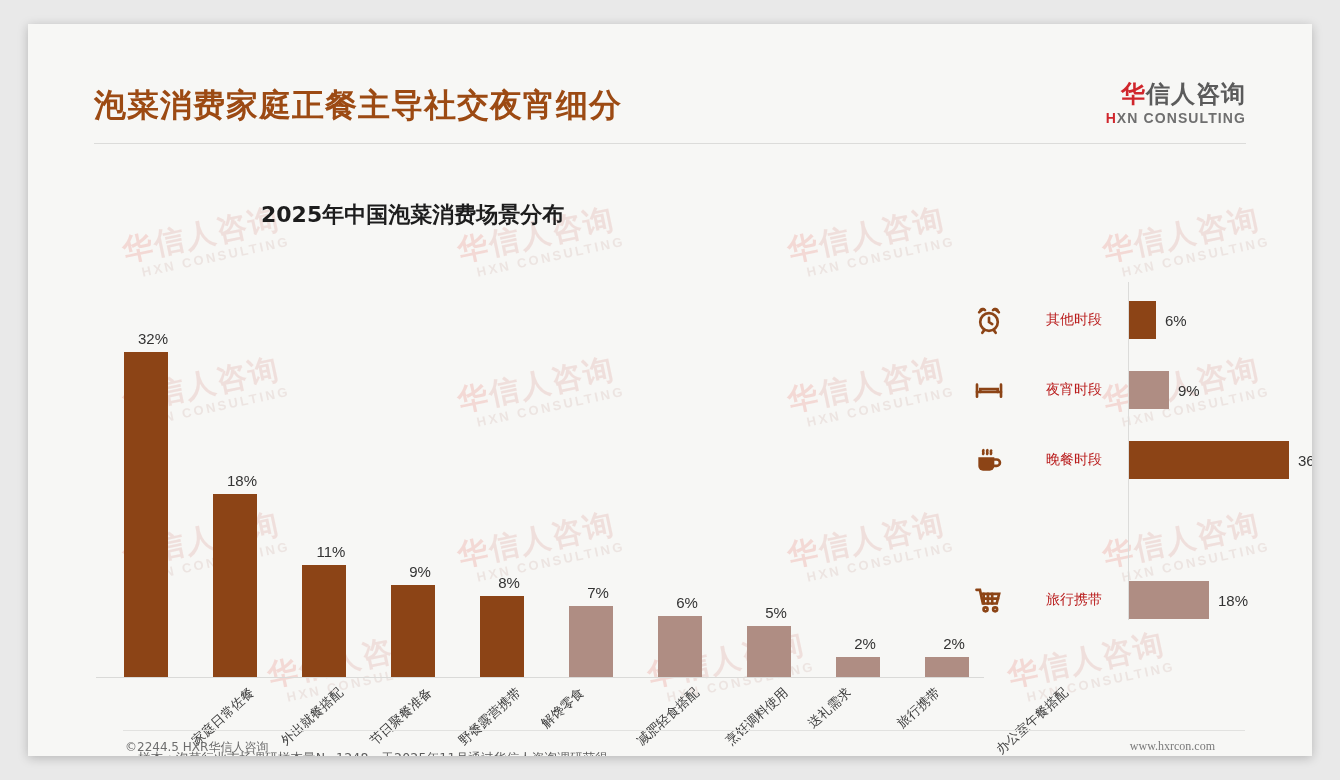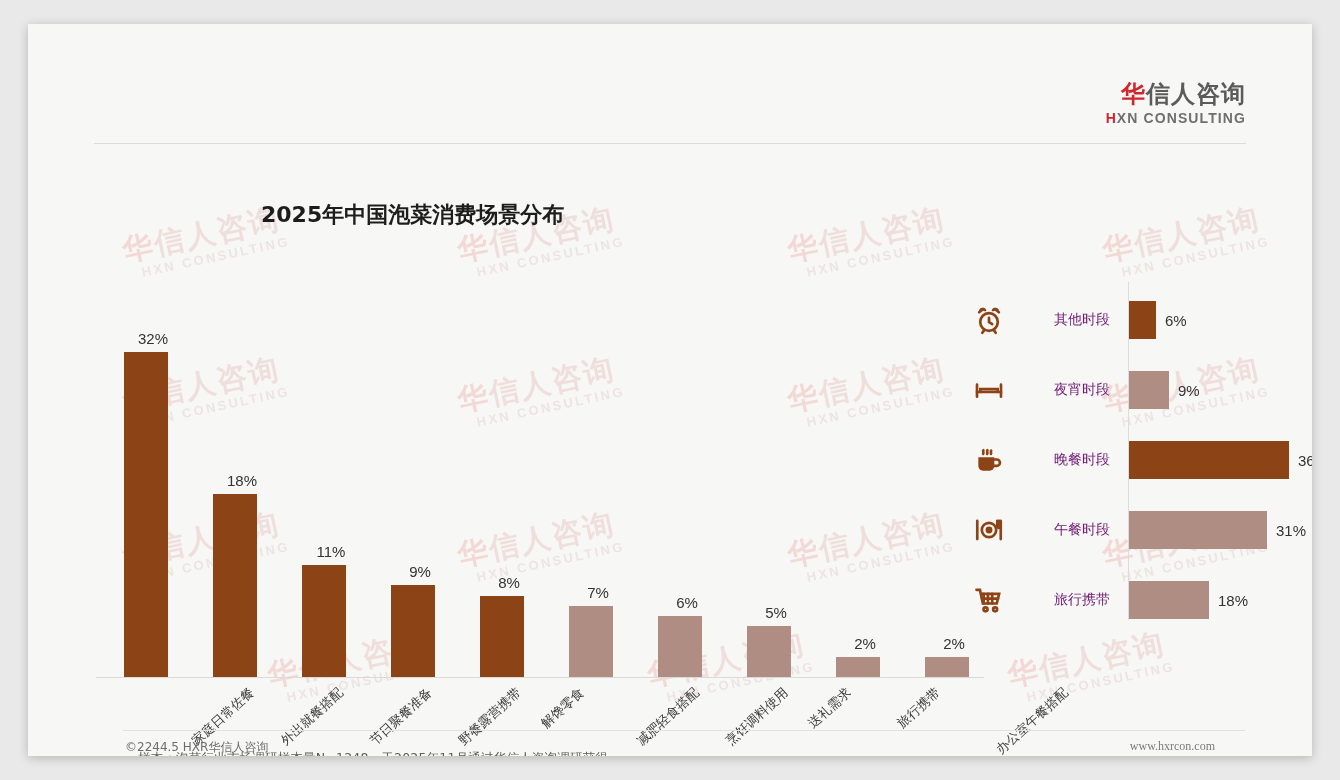--- a/index.html
+++ b/index.html
@@ -91,22 +91,22 @@
   #right-panel .panel-title{position:absolute;left:40px;top:16px;}
   .bar-plot{position:absolute;left:0;top:96px;width:460px;height:360px;}
   .bar-axis{position:absolute;left:300px;top:2px;width:1px;height:338px;background:#dcdcda;}
   .brow{position:absolute;left:0;width:460px;height:64px;}
   .bicon{
     position:absolute;left:145px;top:50%;transform:translateY(-50%);
     width:32px;height:32px;color:#8c4416;
   }
   .bicon svg{display:block;width:32px;height:32px;}
   .blab{
-    position:absolute;left:226px;top:50%;transform:translateY(-50%);
-    font-size:14px;color:#701a75;white-space:nowrap;
+    position:absolute;left:218px;top:50%;transform:translateY(-50%);
+    font-size:14px;color:#b91c1c;white-space:nowrap;
     font-family:"DejaVu Sans",sans-serif;
   }
   .bbar{position:absolute;left:301px;top:50%;transform:translateY(-50%);height:38px;}
   .bval{
     position:absolute;top:50%;transform:translateY(-50%);
     font-size:15px;color:#333;white-space:nowrap;
   }
 
   
   .note{
@@ -181,20 +181,21 @@
       <div class="wm" style="left: 620px; top: 620px;">
         <div class="wm-cn"><b>华</b><b>信人咨询</b></div>
         <div class="wm-en">HXN CONSULTING</div>
       </div>
       <div class="wm" style="left: 980px; top: 620px;">
         <div class="wm-cn"><b>华</b><b>信人咨询</b></div>
         <div class="wm-en">HXN CONSULTING</div>
       </div>
     </div>
 
+  <div class="title">泡菜消费家庭正餐主导社交夜宵细分</div>
 
   <div class="logo">
     <div class="logo-cn"><span class="hx">华</span><span>信人咨询</span></div>
     <div class="logo-en"><span class="hx">H</span><span>XN CONSULTING</span></div>
   </div>
   <div class="hr"></div>
 
   <div class="panel" id="left-panel">
     <div class="panel-title">2025年中国泡菜消费场景分布</div>
     <div class="col-plot" id="col-plot">
@@ -286,33 +287,20 @@
             <svg viewBox="0 0 24 24" fill="none" stroke="currentColor" stroke-width="2" stroke-linecap="round">
               <path d="M4 10h12v6.5a3.5 3.5 0 01-3.5 3.5H7.5A3.5 3.5 0 014 16.5z" fill="currentColor" stroke="none"></path>
               <path d="M16 11.6h1.8a2.4 2.4 0 010 4.8H16"></path>
               <path d="M7.6 7.4c.7-.9-.5-1.7.2-2.7M10.6 7.4c.7-.9-.5-1.7.2-2.7M13.4 7.4c.6-.8-.4-1.6.2-2.5"></path>
             </svg>
           </div>
           <div class="blab">晚餐时段</div>
           <div class="bbar" style="width: 160px; background: rgb(140, 68, 22);"></div>
           <div class="bval" style="left: 470px;">36%</div>
         </div>
-        <div class="brow" style="top: 218px;">
-          <div class="bicon">
-            <svg viewBox="0 0 24 24" fill="none" stroke="currentColor" stroke-width="2" stroke-linecap="round">
-              <circle cx="12" cy="12" r="5.4"></circle>
-              <circle cx="12" cy="12" r="2.6" fill="currentColor" stroke="none"></circle>
-              <path d="M3.2 5.2v5.2M3.2 10.4v8.4M20.8 5.2v13.6"></path>
-              <path d="M18.2 5.2v3.6c0 .9.7 1.6 1.3 1.6M19.5 5.2v3.6"></path>
-            </svg>
-          </div>
-          <div class="blab">午餐时段</div>
-          <div class="bbar" style="width: 138px; background: rgb(175, 141, 131);"></div>
-          <div class="bval" style="left: 448px;">31%</div>
-        </div>
         <div class="brow" style="top: 288px;">
           <div class="bicon">
             <svg viewBox="0 0 24 24" fill="none" stroke="currentColor" stroke-width="2" stroke-linecap="round">
               <path d="M2.6 4.4h2.6l2.2 10.2h10.4l1.8-7.2H6.2"></path>
               <path d="M8 7.4v7.2M11.2 7.4v7.2M14.4 7.4v7.2M6.8 11h12"></path>
               <circle cx="9.4" cy="19" r="1.5"></circle>
               <circle cx="16.6" cy="19" r="1.5"></circle>
             </svg>
           </div>
           <div class="blab">旅行携带</div>

